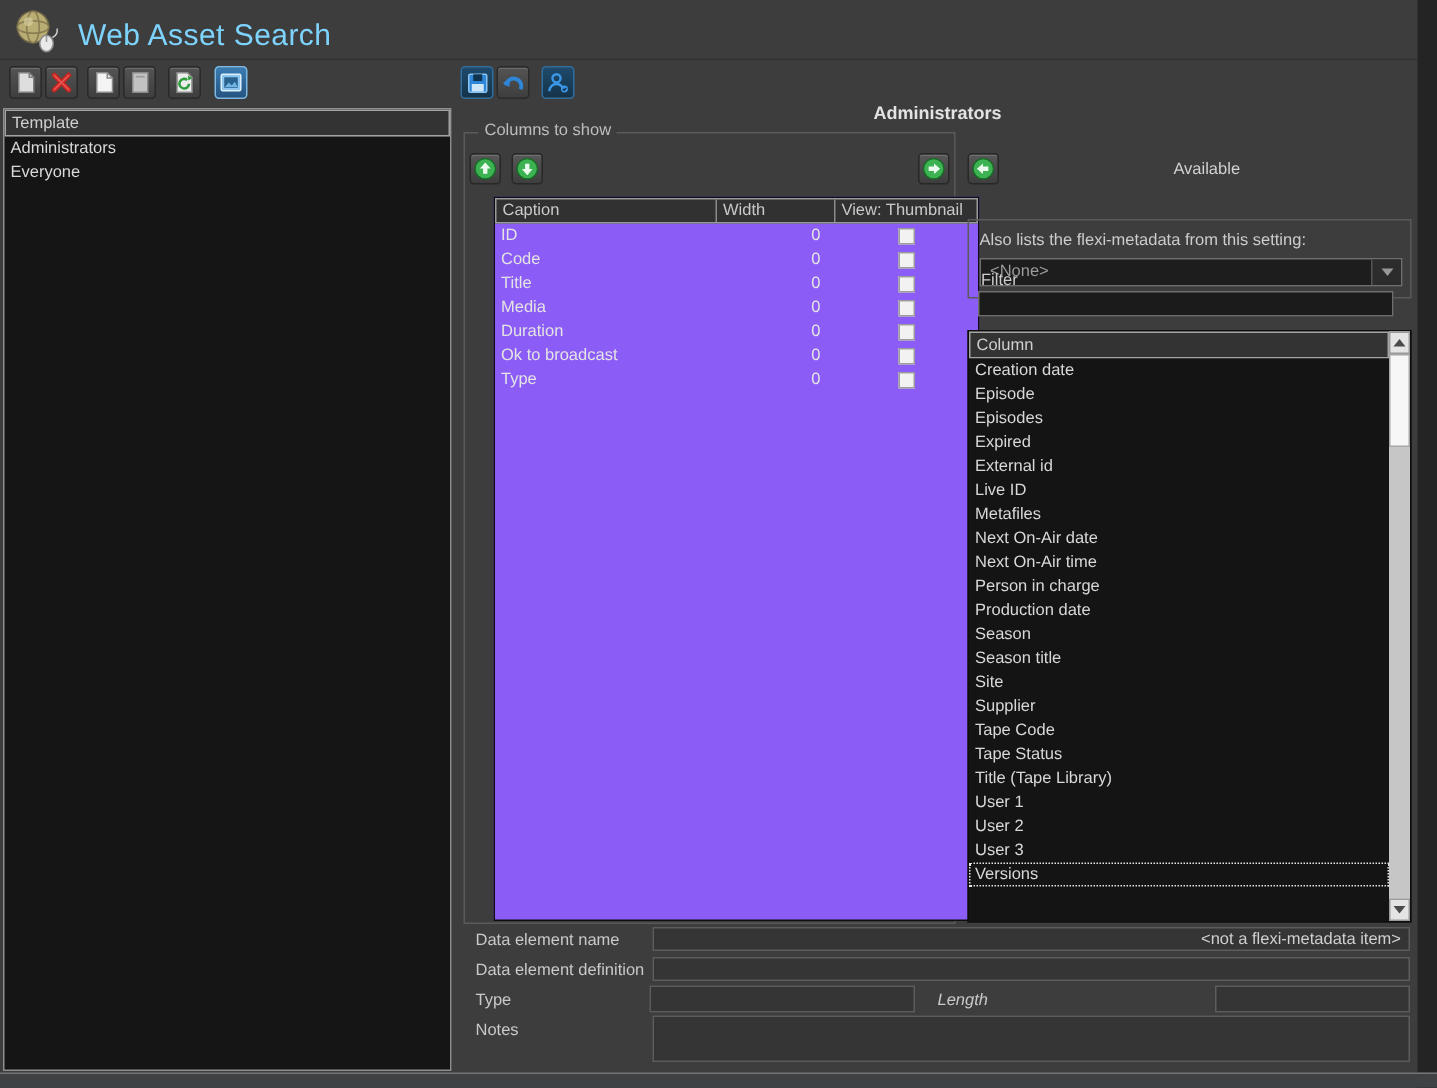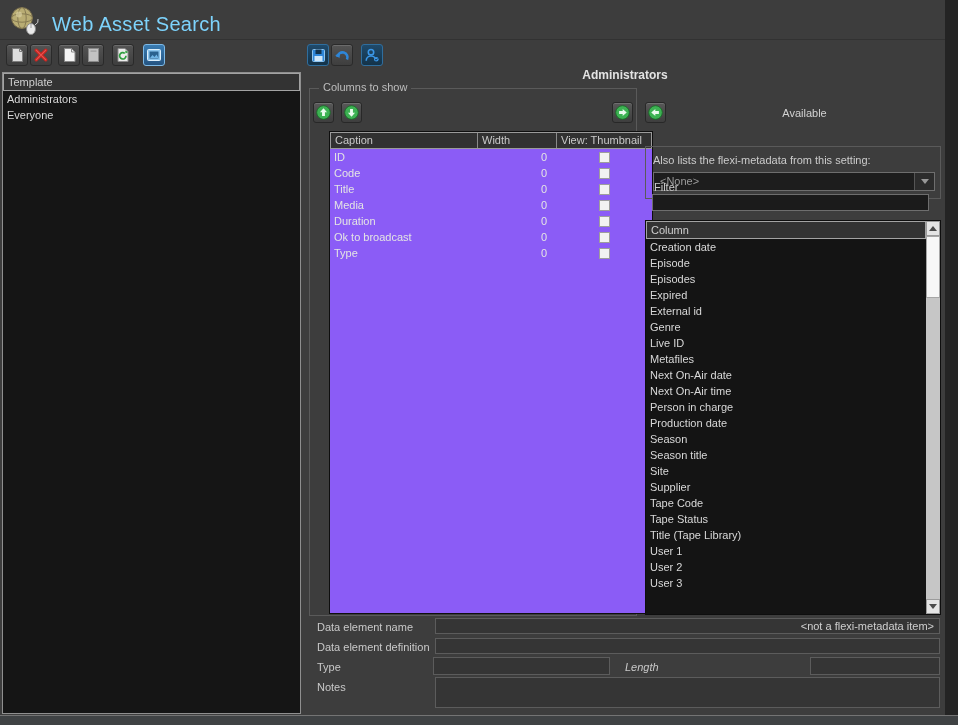--- a/index.html
+++ b/index.html
@@ -284,37 +284,37 @@
 
   <div class="avail-wrap">
     <div class="avail-left">
       <div class="col-header">Column</div>
       <div class="avail-items">
           <div class="list-item">Creation date</div>
           <div class="list-item">Episode</div>
           <div class="list-item">Episodes</div>
           <div class="list-item">Expired</div>
           <div class="list-item">External id</div>
-          <div class="list-item">Genre</div>
           <div class="list-item">Live ID</div>
           <div class="list-item">Metafiles</div>
           <div class="list-item">Next On-Air date</div>
           <div class="list-item">Next On-Air time</div>
           <div class="list-item">Person in charge</div>
           <div class="list-item">Production date</div>
           <div class="list-item">Season</div>
           <div class="list-item">Season title</div>
           <div class="list-item">Site</div>
           <div class="list-item">Supplier</div>
           <div class="list-item">Tape Code</div>
           <div class="list-item">Tape Status</div>
           <div class="list-item">Title (Tape Library)</div>
           <div class="list-item">User 1</div>
           <div class="list-item">User 2</div>
           <div class="list-item">User 3</div>
+          <div class="list-item focused">Versions</div>
         </div>
     </div>
     <div class="sb">
       <div class="sb-btn sb-up">
           <div class="chev-up"></div>
         </div>
       <div class="sb-thumb"></div>
       <div class="sb-btn sb-down">
           <div class="chev-down"></div>
         </div>

